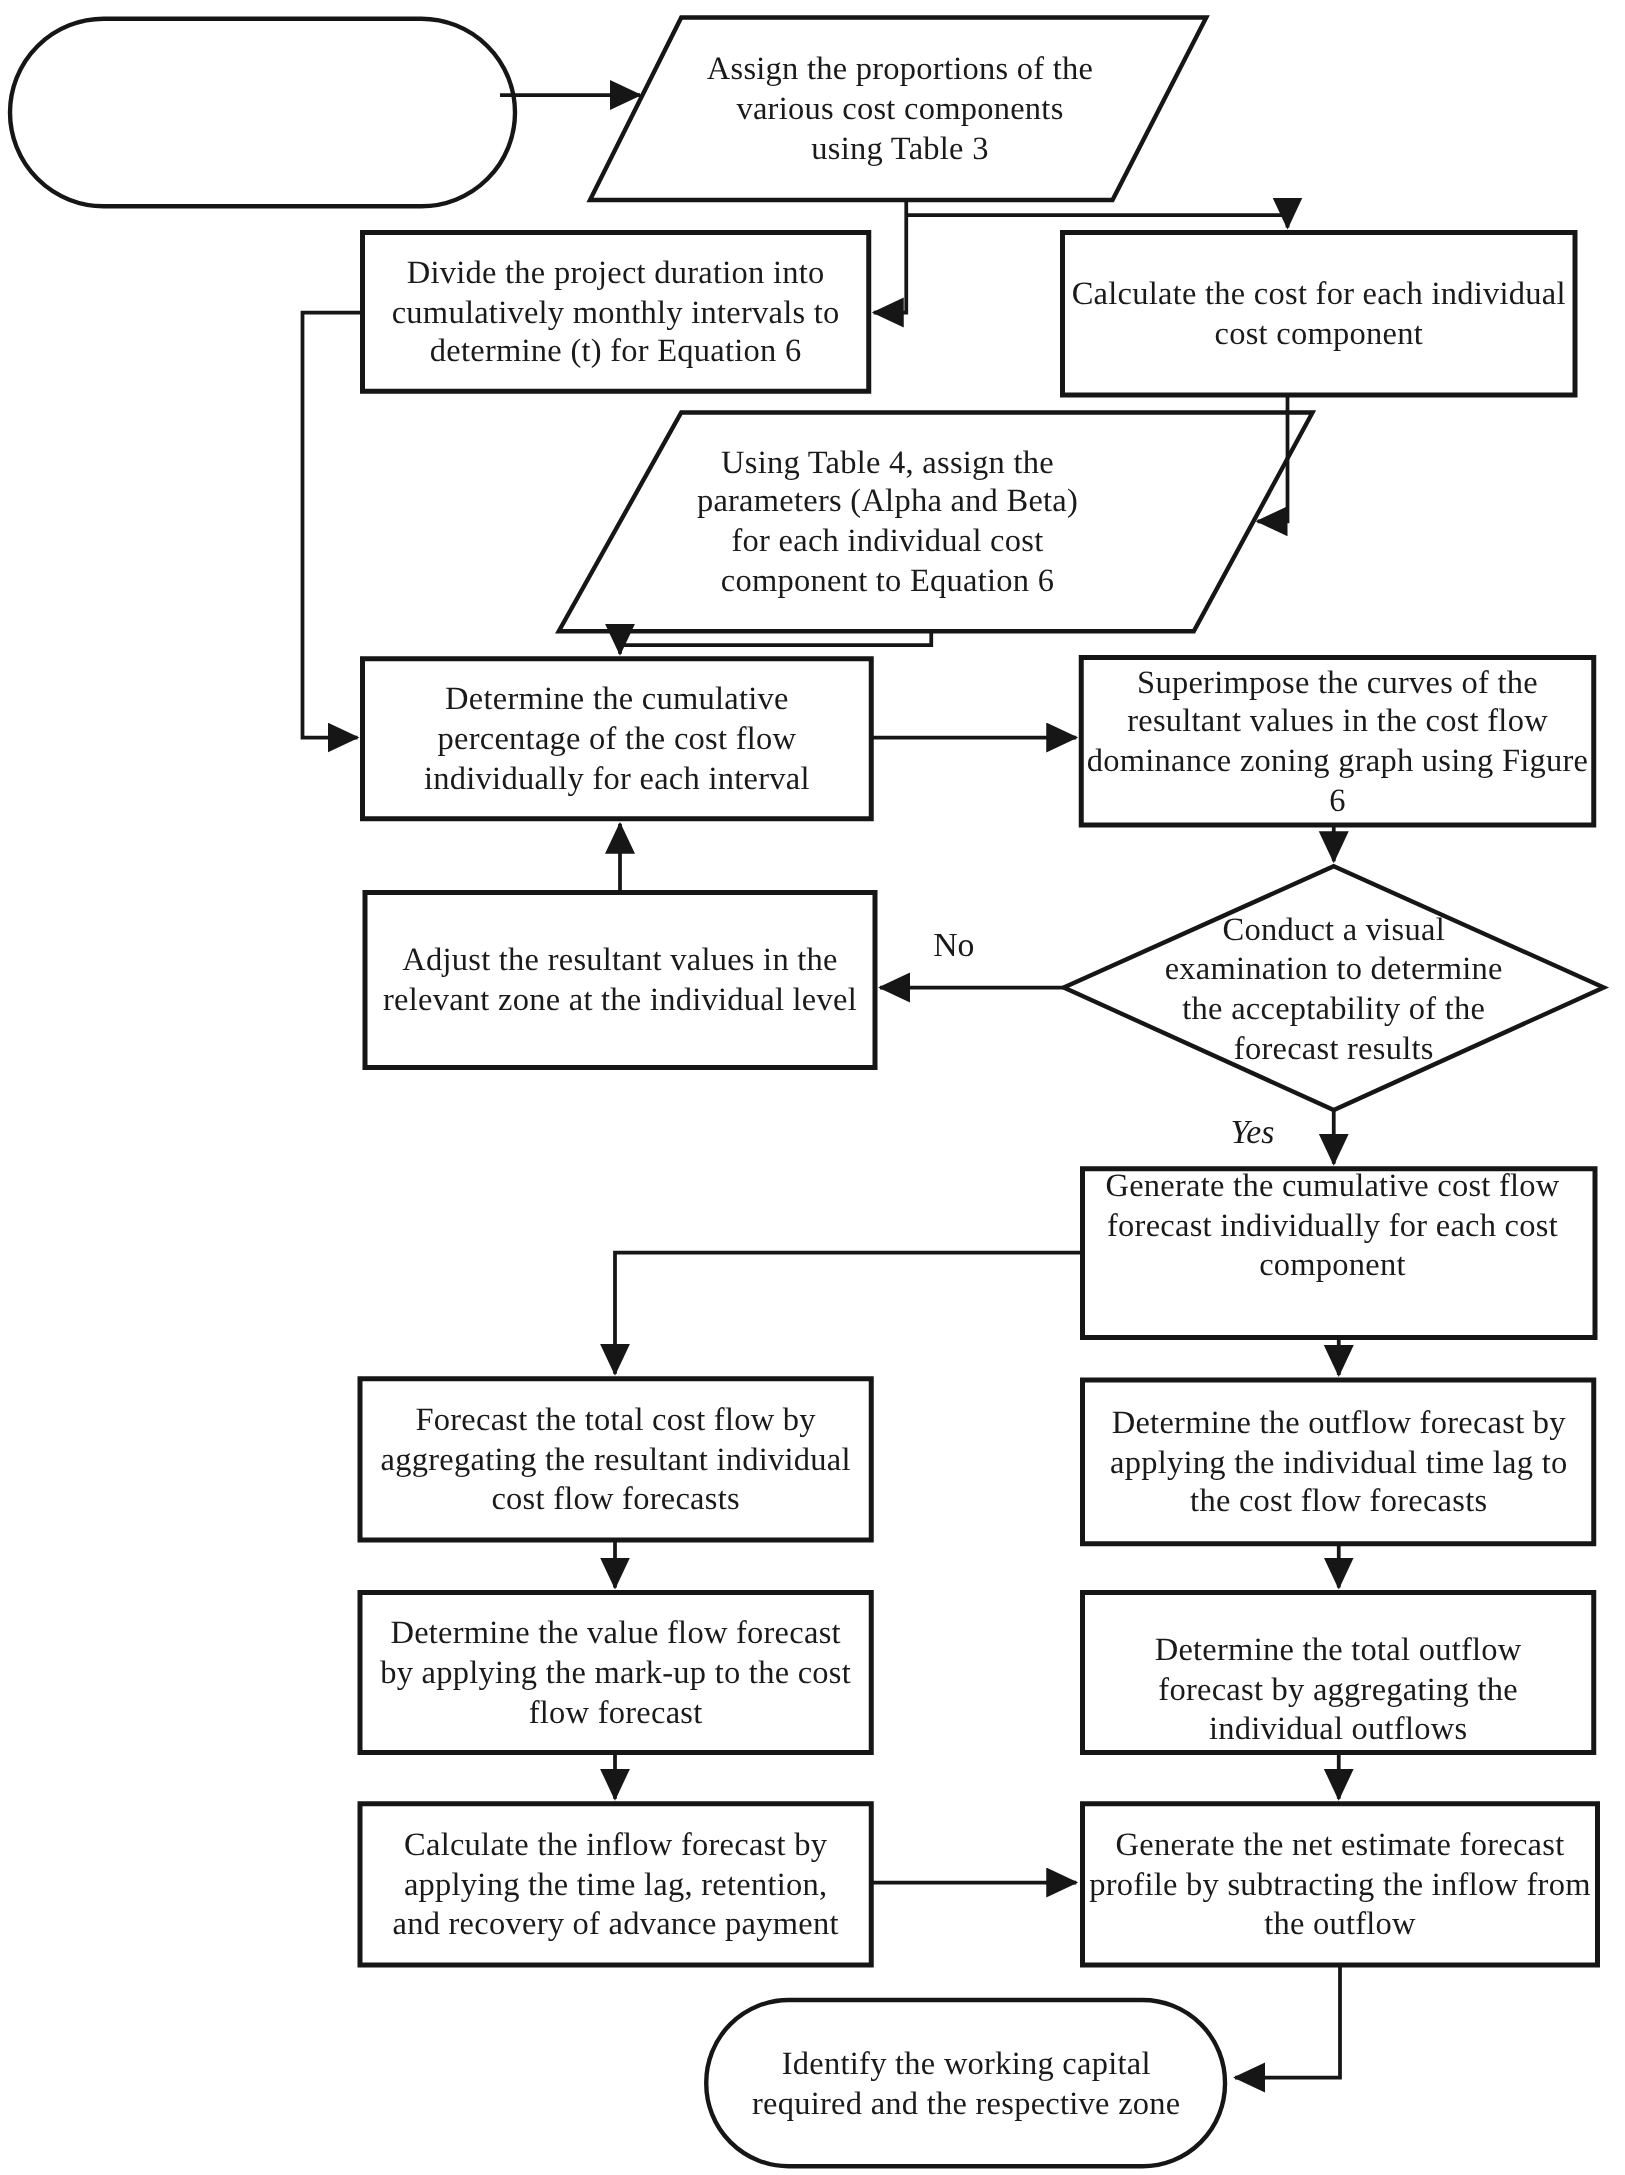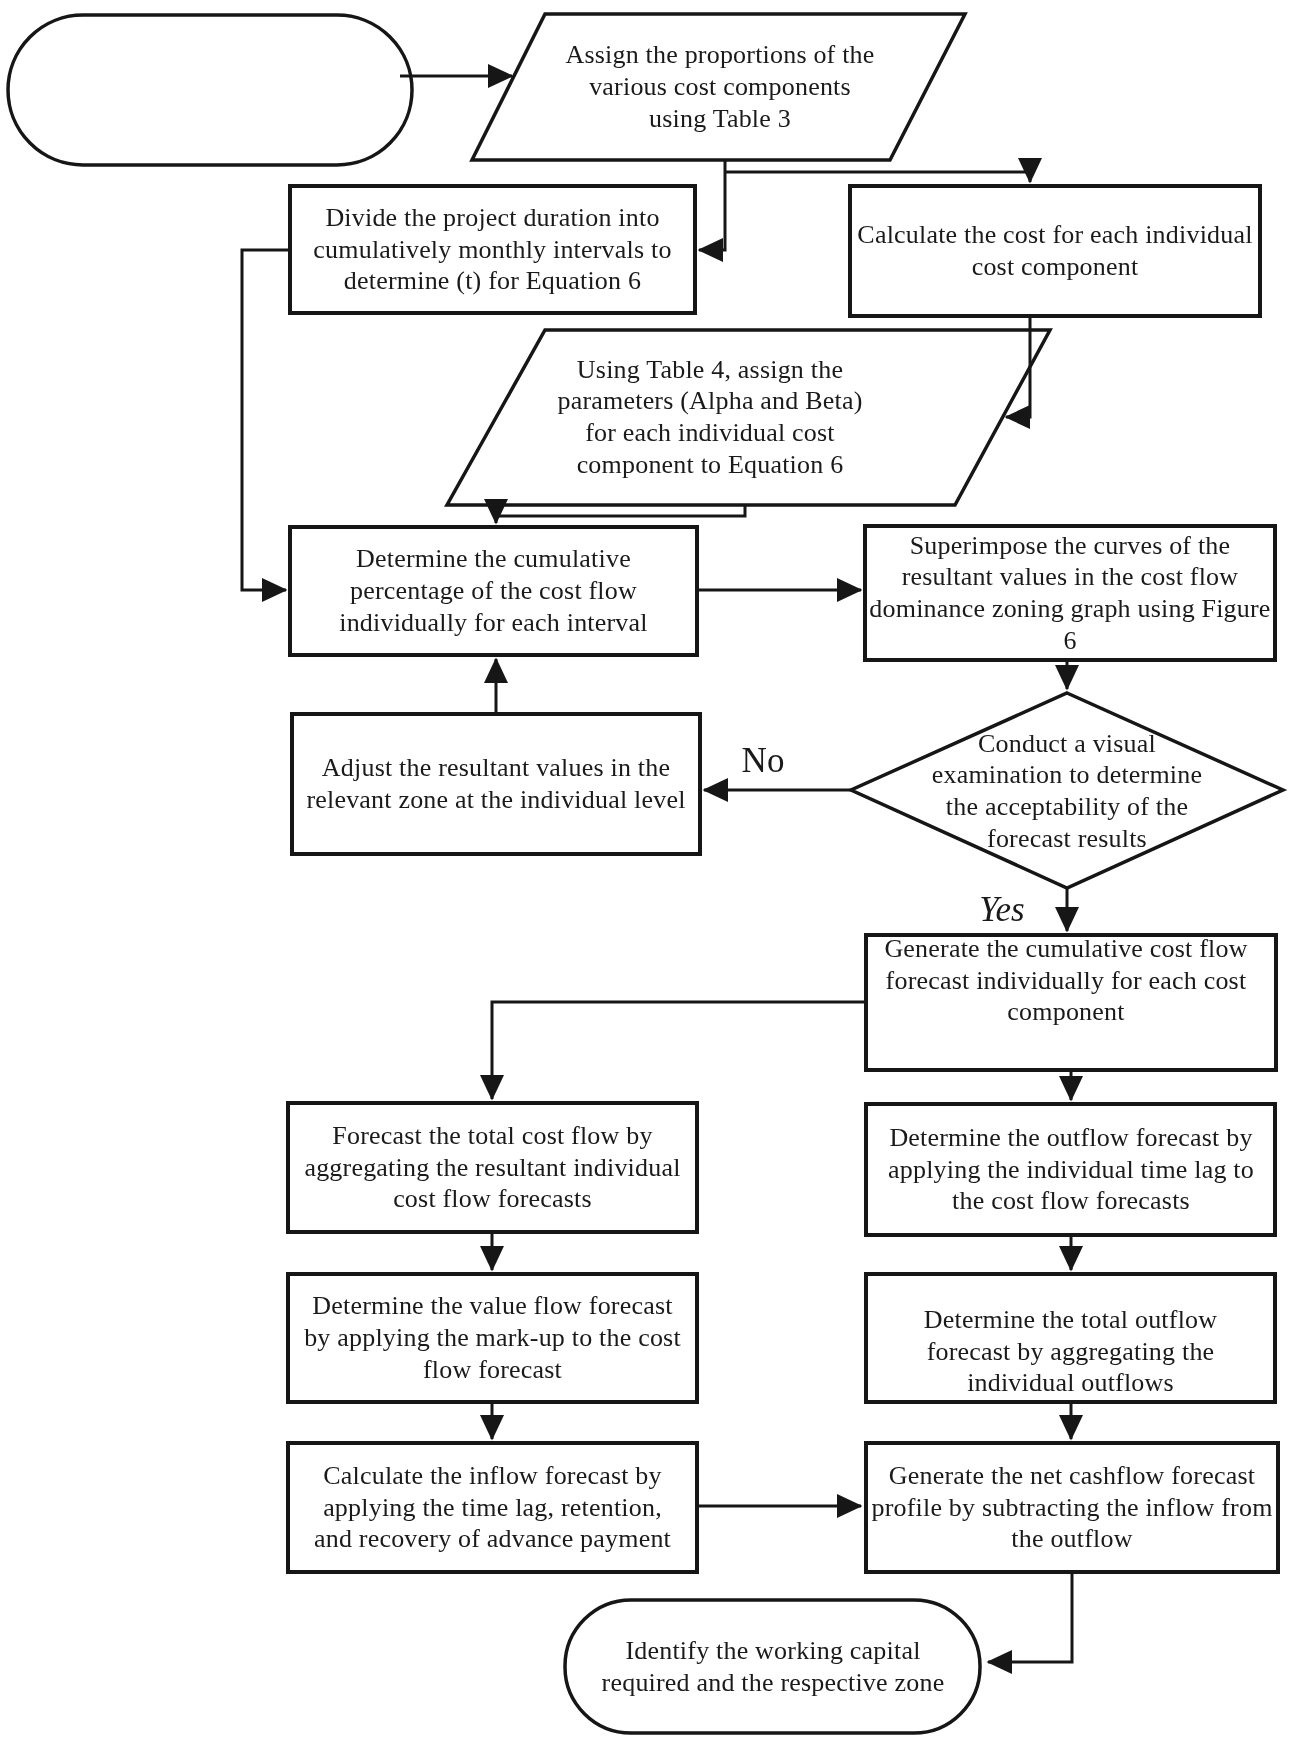--- a/index.html
+++ b/index.html
@@ -17,21 +17,21 @@
   .node{
     position:absolute;
     display:flex;align-items:center;justify-content:center;
     text-align:center;
     color:#1a1a1a;
     font-size:26px;line-height:1.22;
     letter-spacing:0.2px;
   }
   .edge-label{
     position:absolute;
-    color:#1a1a1a;font-size:35px;text-align:center;
+    color:#1a1a1a;font-size:27px;text-align:center;
   }
 </style>
 </head>
 <body>
 
 <div class="stage">
 
   <svg width="1300" height="1740" viewBox="0 0 1300 1740" xmlns="http://www.w3.org/2000/svg">
     <defs>
       <marker id="arrowhead" markerUnits="strokeWidth" markerWidth="9" markerHeight="8.5" refX="8" refY="4" orient="auto">
@@ -129,21 +129,21 @@
 
   <div class="node" style="left:886px;top:1277px;width:369px;height:122px;align-items:flex-end;">
     <span>Determine the total outflow forecast by aggregating the individual outflows</span>
   </div>
 
   <div class="node" style="left:310px;top:1445px;width:365px;height:125px;">
     <span>Calculate the inflow forecast by applying the time lag, retention, and recovery of advance payment</span>
   </div>
 
   <div class="node" style="left:871px;top:1446px;width:402px;height:123px;">
-    <span>Generate the net cashflow forecast profile by subtracting the inflow from the outflow</span>
+    <span>Generate the net estimate forecast profile by subtracting the inflow from the outflow</span>
   </div>
 
   <div class="node" style="left:598px;top:1604px;width:350px;height:125px;">
     <span>Identify the working capital required and the respective zone</span>
   </div>
 
   <div class="edge-label" style="left:733px;top:741px;width:60px;">
     <span>No</span>
   </div>
   <div class="edge-label" style="left:962px;top:890px;width:80px;font-style:italic;">

